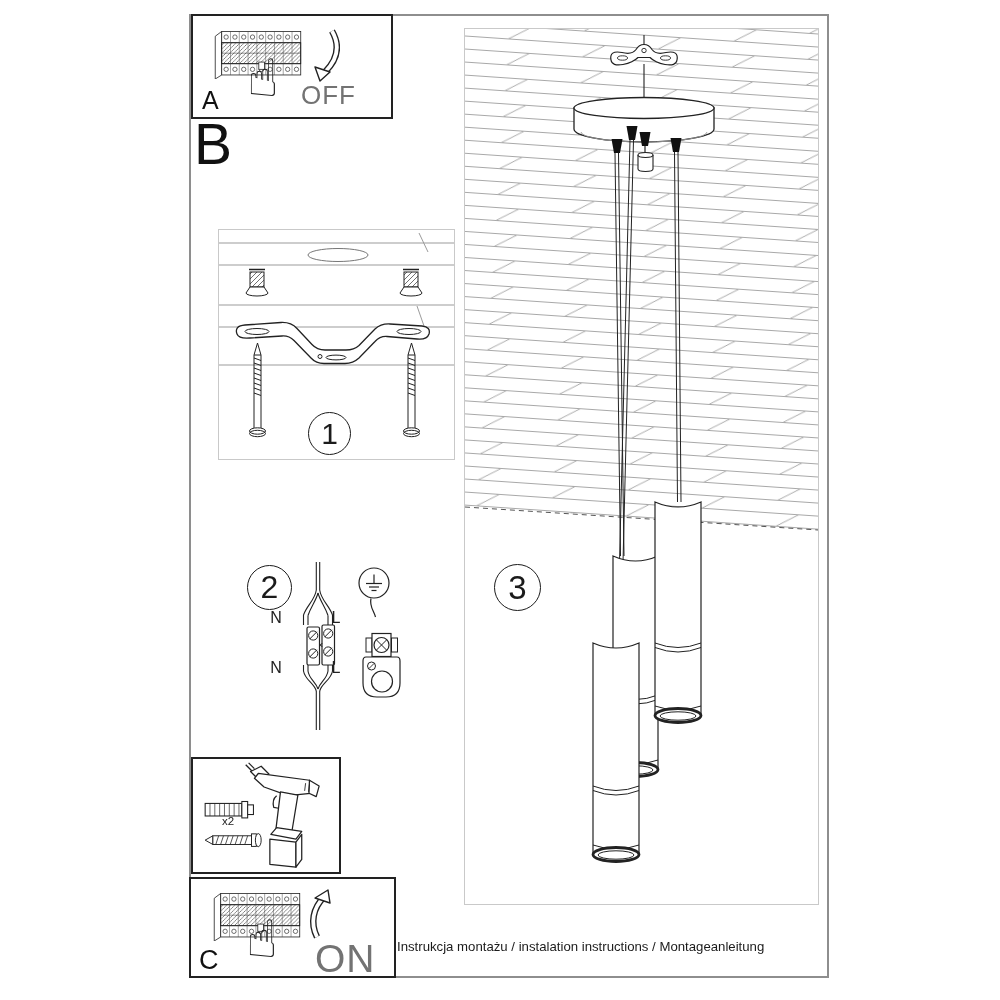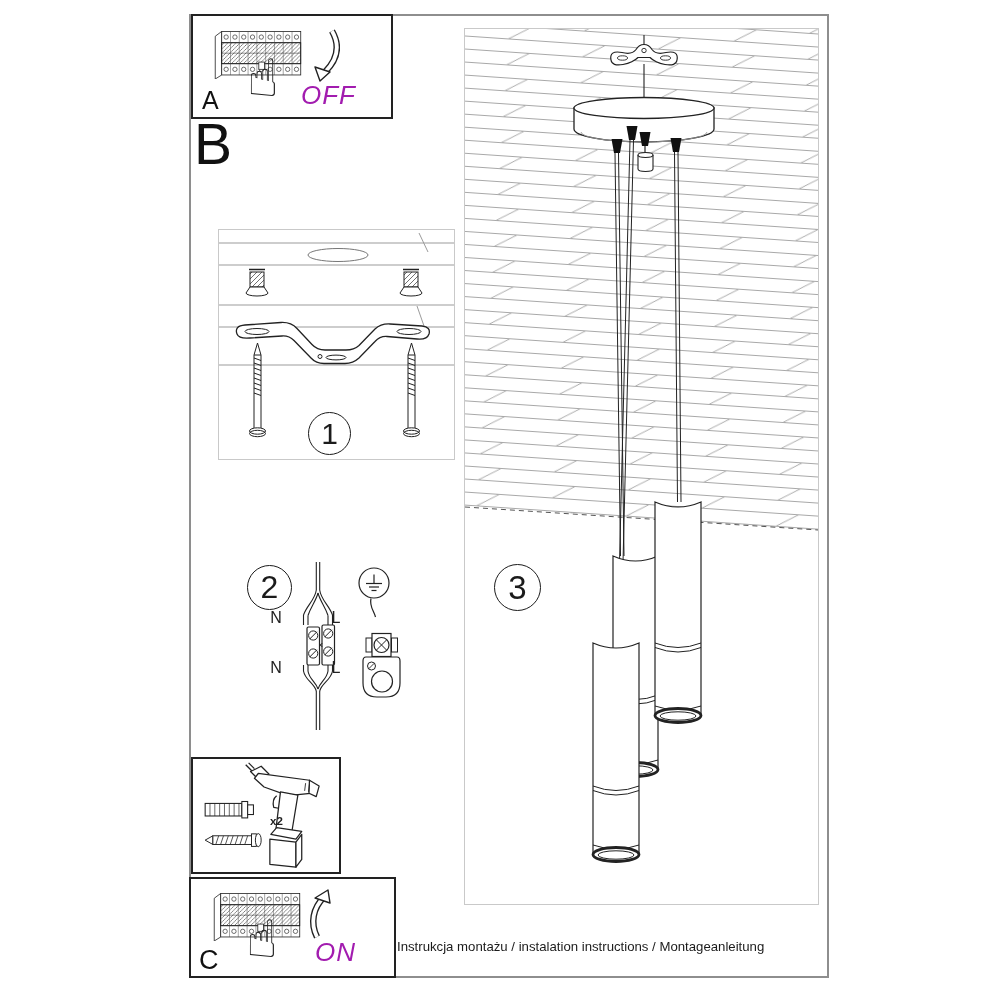--- a/index.html
+++ b/index.html
@@ -5,32 +5,32 @@
   html,body{margin:0;padding:0;background:#fff;}
   #canvas{position:relative;width:1000px;height:1000px;background:#fff;overflow:hidden;
           font-family:"Liberation Sans",sans-serif;color:#1b1b1b;}
   .abs{position:absolute;}
   #page-border{left:189px;top:14px;width:636px;height:960px;border:2px solid #8e8e8e;background:#fff;}
   .blackbox{border:2px solid #222;background:#fff;box-sizing:border-box;}
   #box-a{left:191px;top:14px;width:202px;height:105px;}
   #box-c{left:189px;top:877px;width:207px;height:101px;}
   #letter-b{left:194px;top:116px;font-size:57px;line-height:1;color:#111;}
   .corner-label{font-size:25px;color:#111;}
-  .state-label{font-size:26px;letter-spacing:1px;color:#a21caf;font-style:italic;}
+  .state-label{font-size:26px;letter-spacing:1px;color:#737373;}
   #step1-box{left:218px;top:229px;width:237px;height:231px;border:1px solid #c9c9c9;background:#fff;box-sizing:border-box;}
   #step2-area{left:228px;top:553px;width:192px;height:192px;}
   #drill-box{left:191px;top:757px;width:150px;height:117px;}
   #step3-panel{left:464px;top:28px;width:355px;height:877px;border:1px solid #c9c9c9;background:#fff;box-sizing:border-box;}
   .circle-num{border:1.6px solid #1b1b1b;border-radius:50%;background:#fff;display:flex;
               align-items:center;justify-content:center;box-sizing:border-box;}
   #circle-1{left:308px;top:412px;width:43px;height:43px;font-size:30px;}
   #circle-2{left:247px;top:565px;width:45px;height:45px;font-size:32px;}
   #circle-3{left:494px;top:564px;width:47px;height:47px;font-size:33px;}
   .wire-label{font-size:16px;width:16px;text-align:center;color:#222;}
-  #x2-label{left:222px;top:815px;font-size:11.5px;font-weight:bold;color:#222;margin-left:48px;}
+  #x2-label{left:222px;top:815px;font-size:11.5px;font-weight:normal;color:#222;}
   #footer{left:397px;top:938px;font-size:13.2px;line-height:18.5px;color:#1b1b1b;}
   .hand{font-family:"DejaVu Sans",sans-serif;font-size:52px;line-height:1;color:#222;}
   svg{display:block;}
 </style>
 </head>
 <body>
 
 <div id="canvas">
 
   <svg width="0" height="0">
@@ -330,21 +330,21 @@
         </g>
         <rect x="56" y="41" width="7" height="9" fill="#fff"></rect>
       </g>
     </svg>
     <span class="abs hand" style="left:55px;top:34px">☝</span>
     <svg class="abs" style="left:116px;top:9px" width="34" height="52" viewBox="0 0 34 52">
       <path d="M10,49 C3,35 6,20 17,9" stroke="#222" stroke-width="6.5" fill="none"></path>
       <path d="M10,49 C3,35 6,20 17,9" stroke="#fff" stroke-width="3.8" fill="none"></path>
       <polygon points="21,2 8,10 23,15" fill="#fff" stroke="#222" stroke-width="1.4" stroke-linejoin="round"></polygon>
     </svg>
-    <span class="abs state-label" style="left:124px;top:58px;font-size:26px">ON</span>
+    <span class="abs state-label" style="left:124px;top:58px;font-size:39px">ON</span>
     <span class="abs corner-label" style="left:8px;top:66px;font-size:27px">C</span>
   </div>
 
   <div id="step3-panel" class="abs">
     <svg width="353" height="875" viewBox="0 0 353 875">
       <defs>
         <clipPath id="ceil">
             <polygon points="0,0 353,0 353,502 0,477"></polygon>
           </clipPath>
       </defs>

